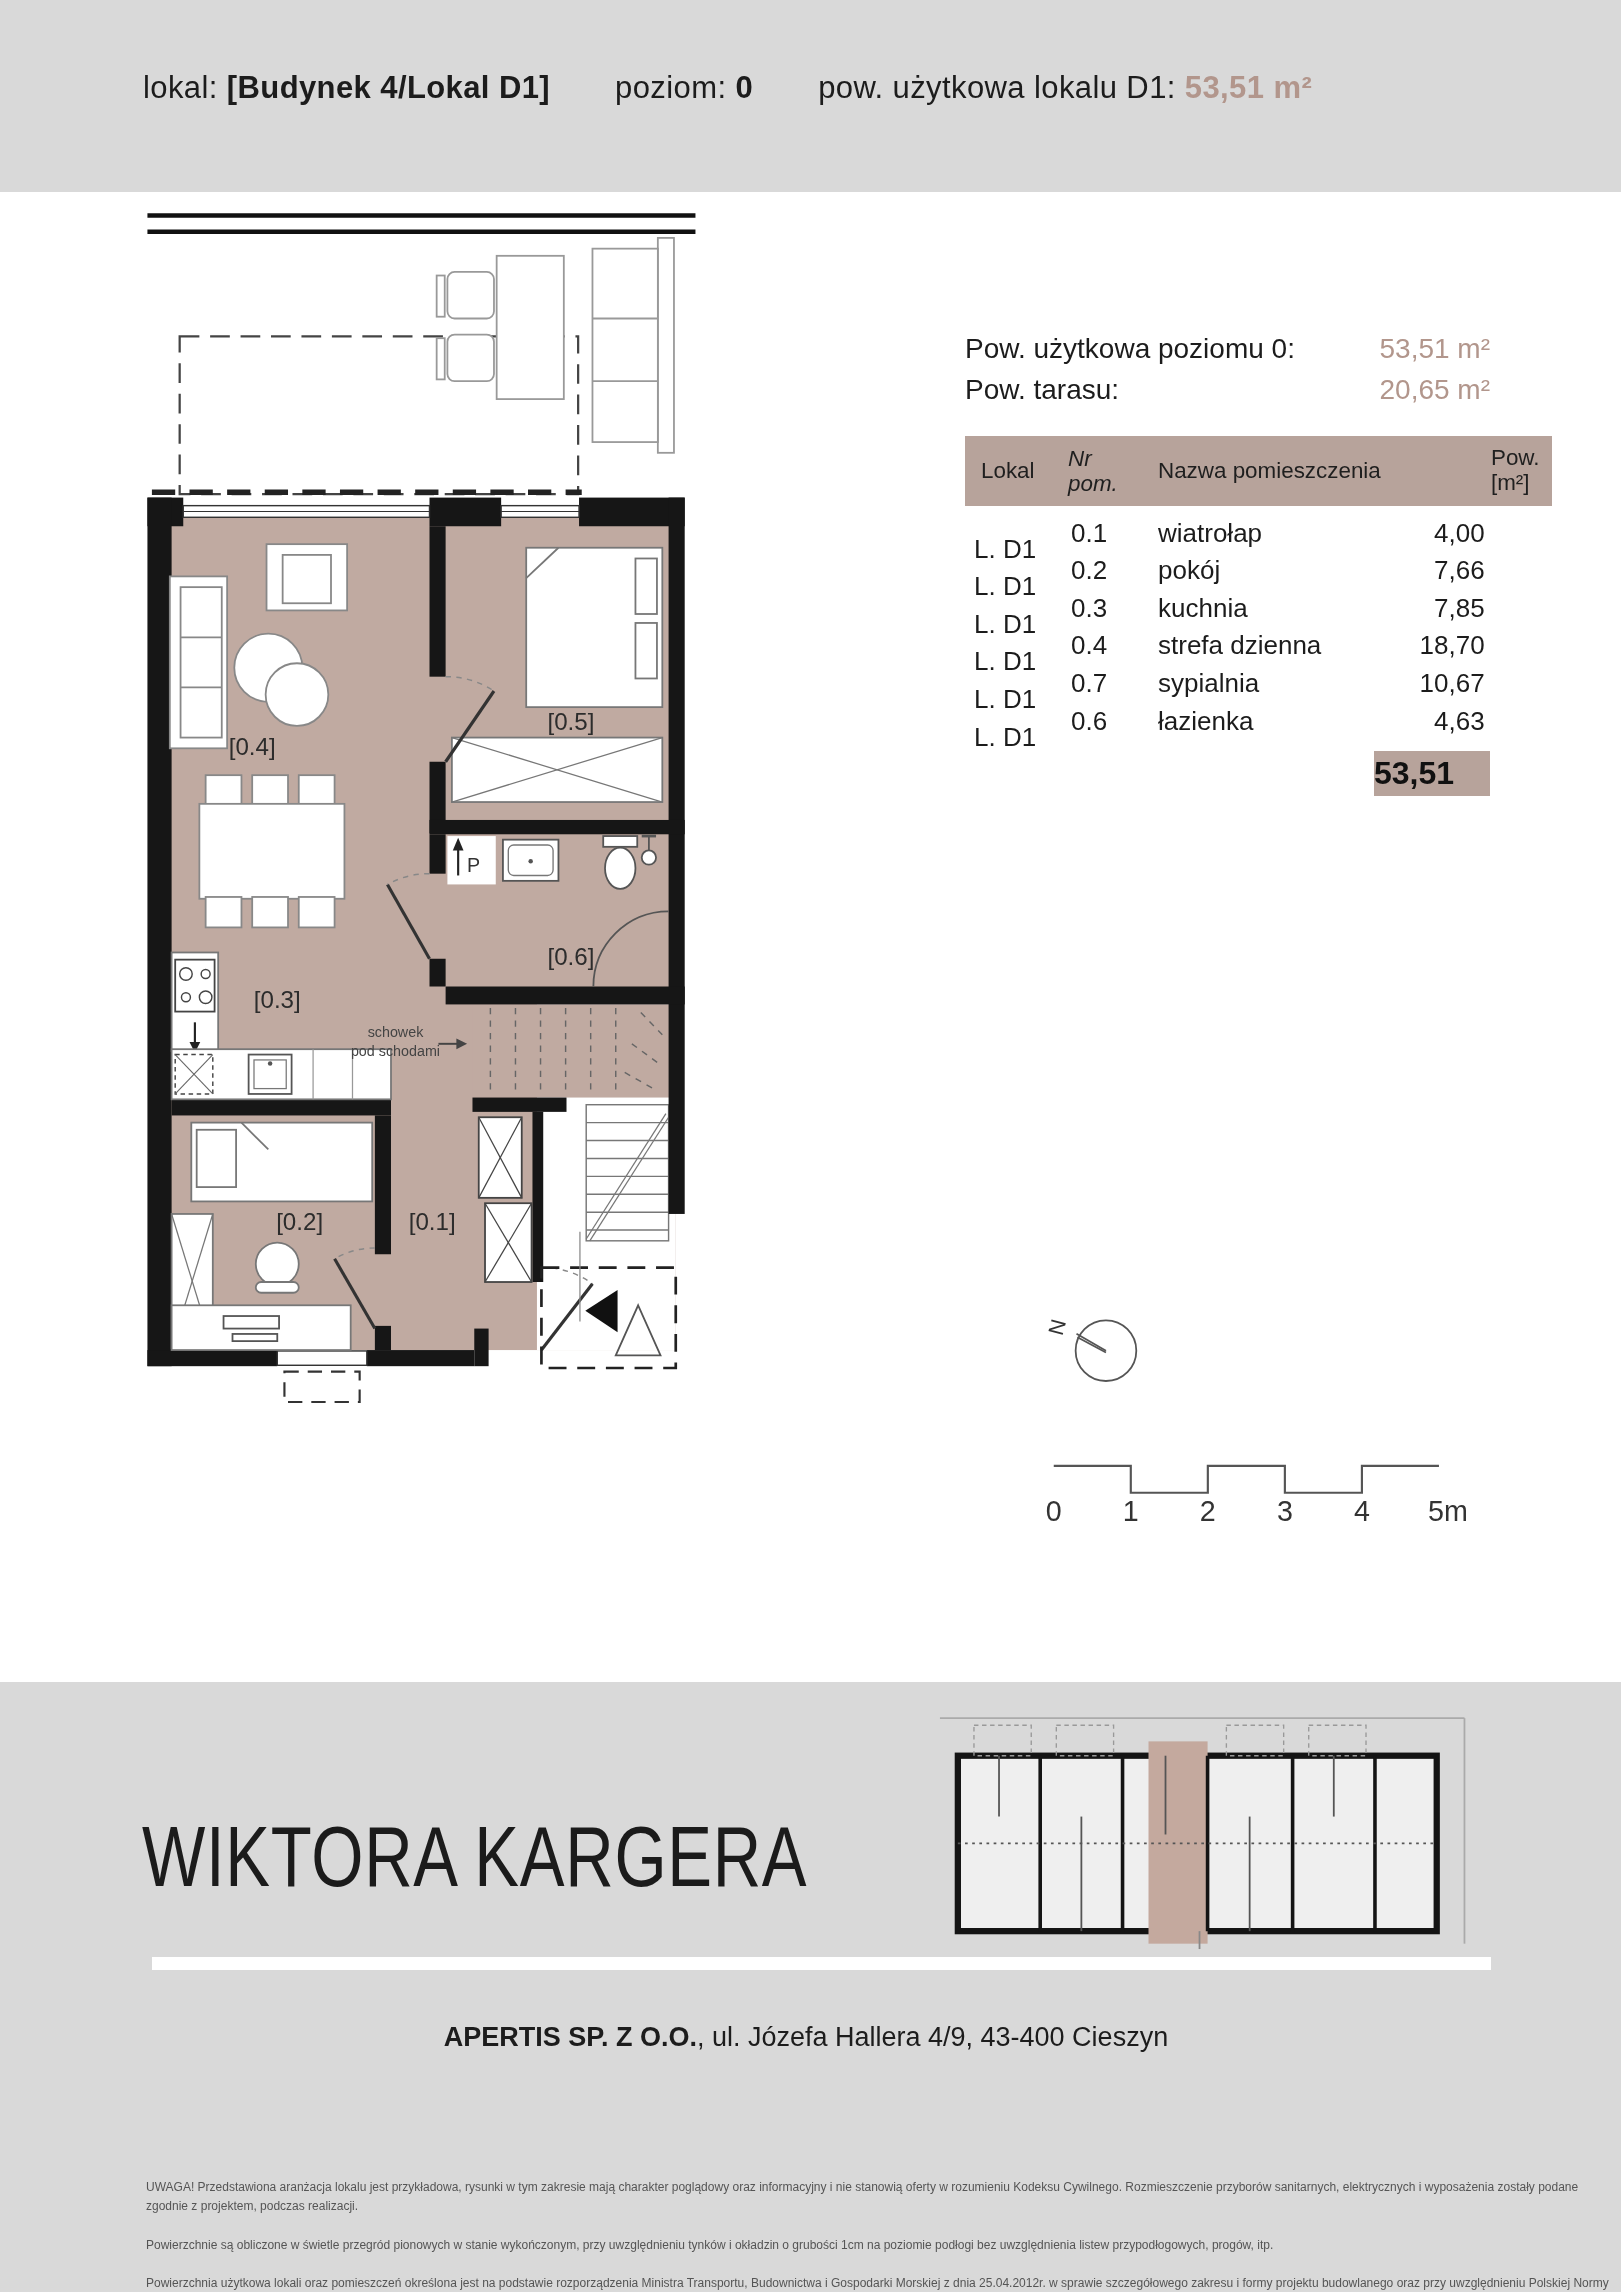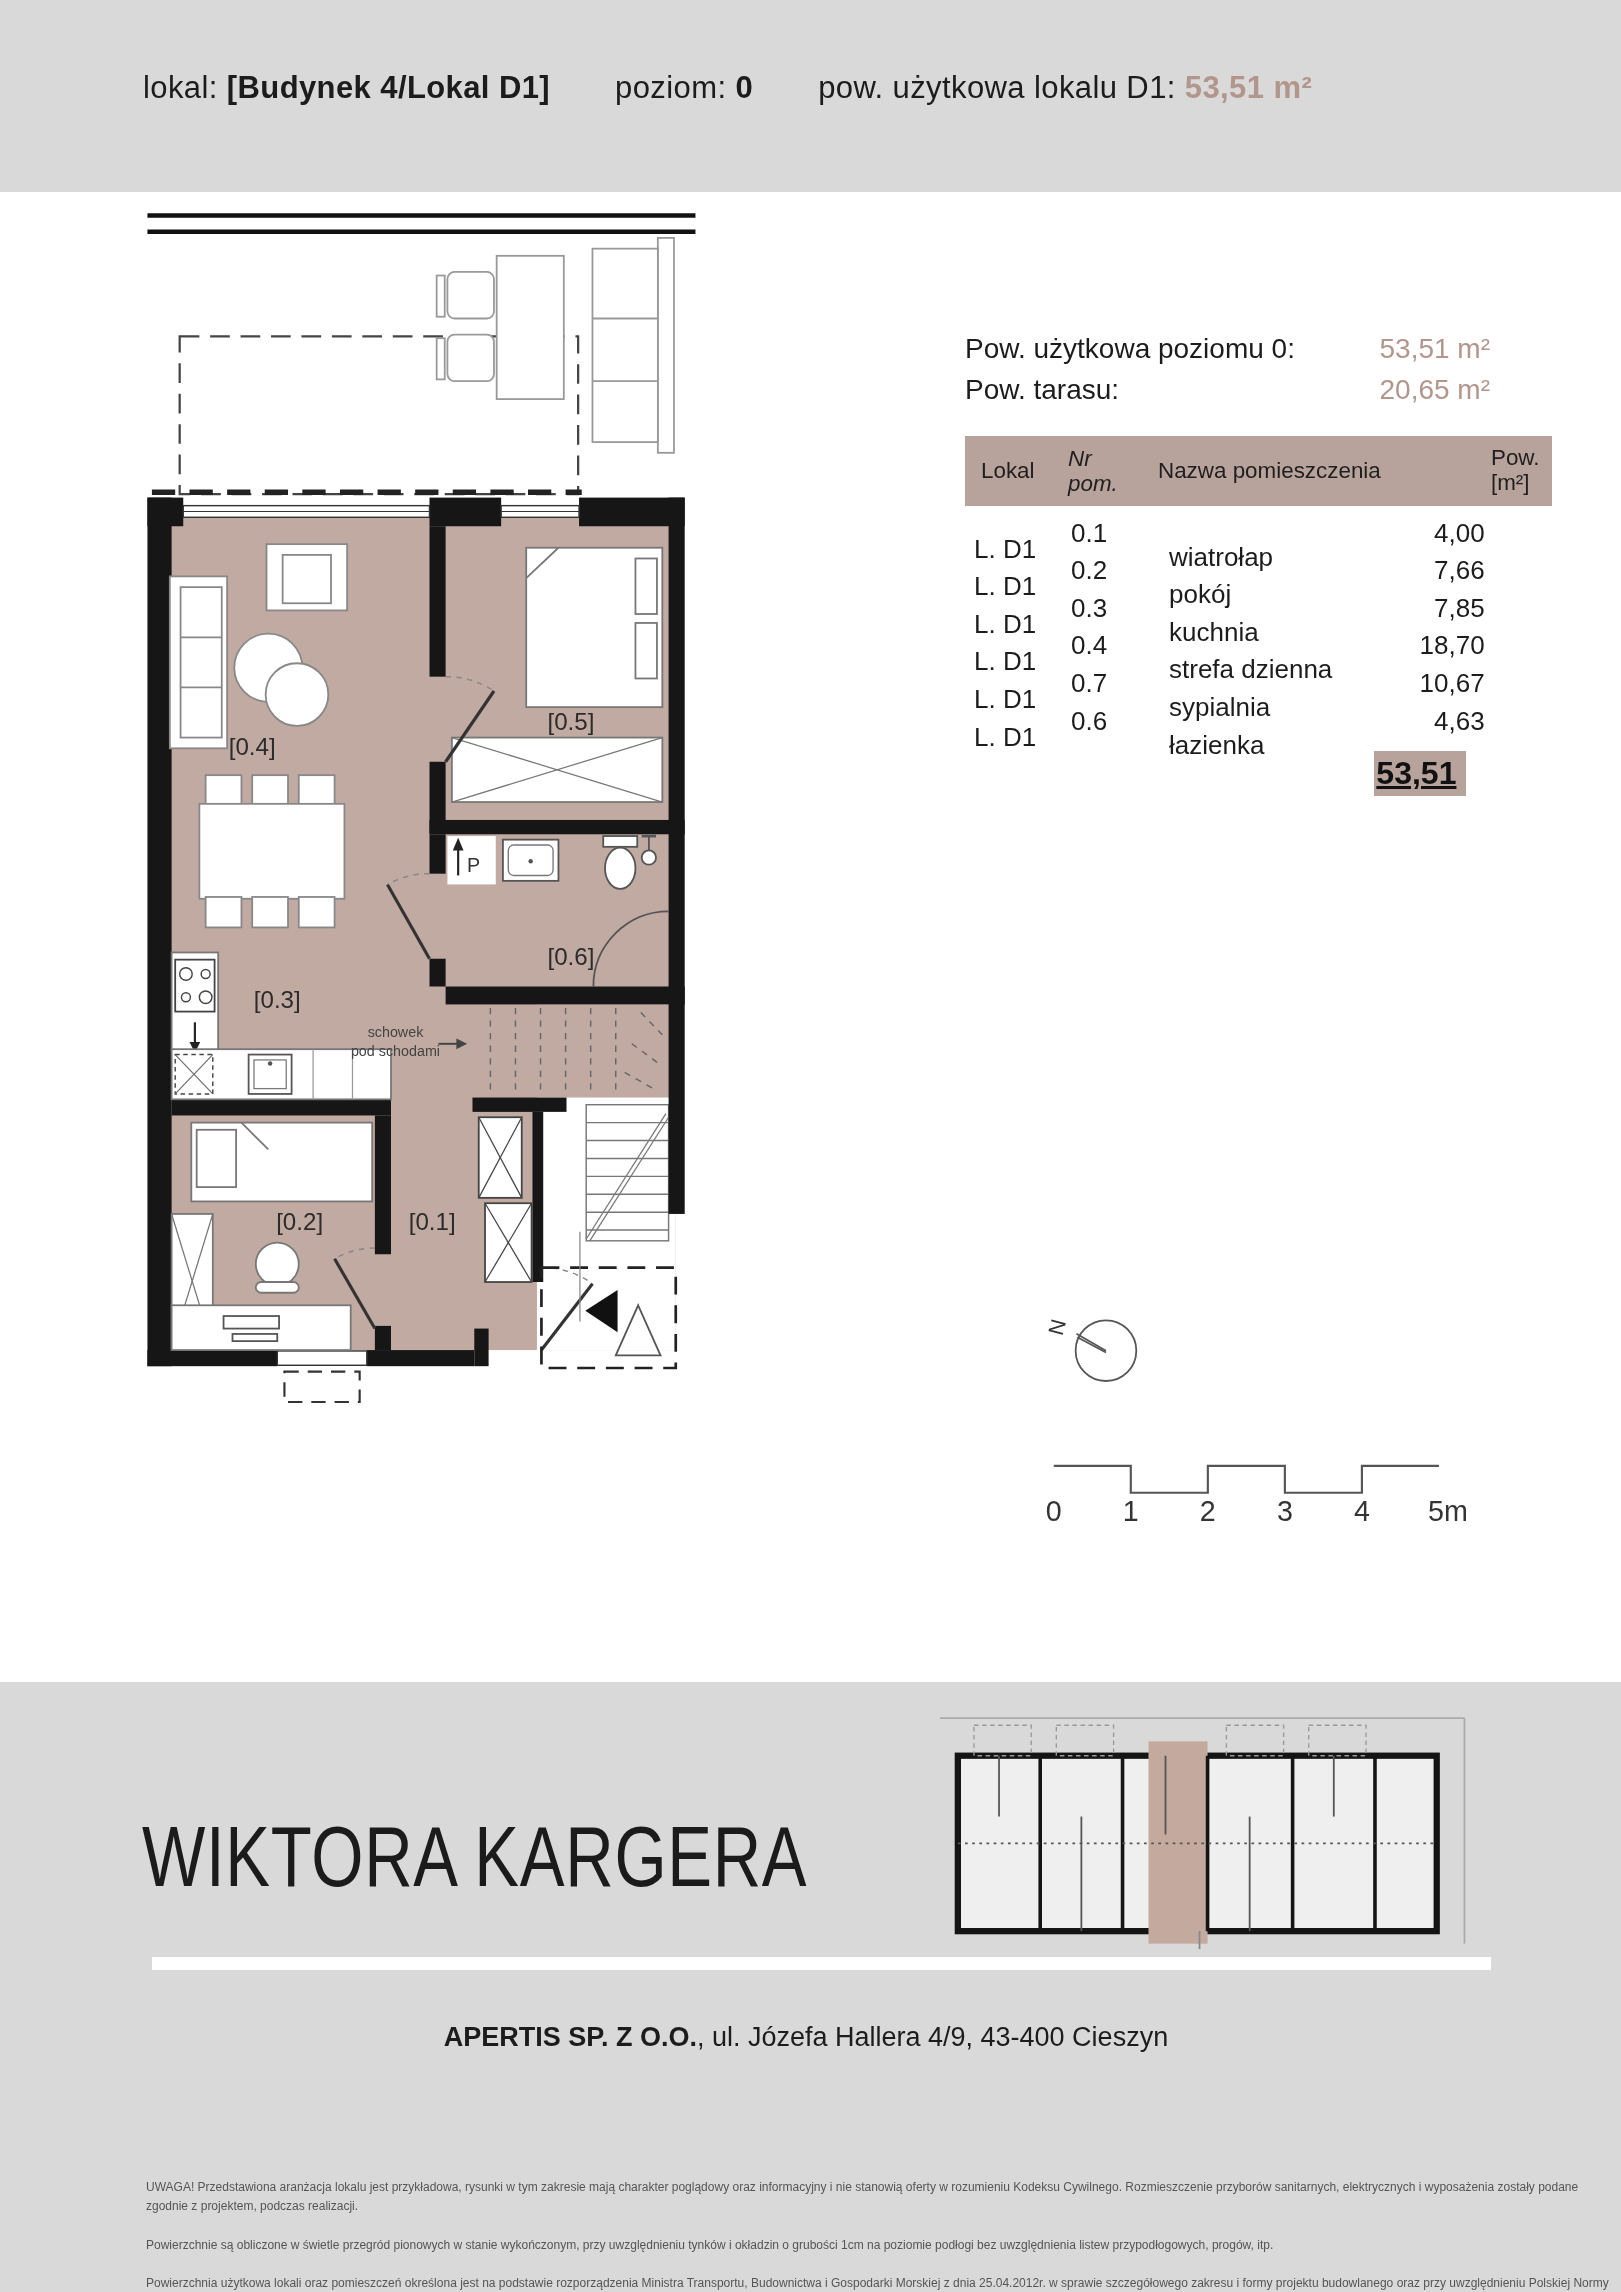--- a/index.html
+++ b/index.html
@@ -33,23 +33,23 @@
 
   
   .rt-head { position:absolute; left:965px; top:436px; width:587px; height:70px; background:#b7a39b; color:#1f1f1f; font-size:22.4px; }
   .rt-head .c1 { position:absolute; left:16px; top:22.4px; }
   .rt-head .c2 { position:absolute; left:103px; top:9.9px; line-height:25px;font-style:italic; }
   .rt-head .c3 { position:absolute; left:193px; top:22.4px; }
   .rt-head .c4 { position:absolute; right:12.5px; top:9px; text-align:left; line-height:25px; }
   .rt-row { position:absolute; left:965px; width:525px; height:38px; font-size:26px; color:#1c1c1c; }
   .rt-row .c1 { position:absolute; left:9px;margin-top:16px; }
   .rt-row .c2 { position:absolute; left:106px; }
-  .rt-row .c3 { position:absolute; left:204px;margin-top:24px; }
+  .rt-row .c3 { position:absolute; left:193px; }
   .rt-row .c4 { position:absolute; right:5.4px; }
-  .rt-total { position:absolute; left:1374px; top:716px; width:92px; height:45px; background:#b7a39b; font-size:32px; font-weight:bold; color:#111; text-align:center; line-height:45px; padding-right:7.2px;text-decoration:underline; }
+  .rt-total { position:absolute; left:1374px; top:716px; width:116px; height:45px; background:#b7a39b; font-size:32px; font-weight:bold; color:#111; text-align:left; line-height:45px; padding-right:7.2px; }
 
   svg text { font-family:"Liberation Sans", sans-serif; }
   .room-label { font-size:27px; fill:#2c2c2c; }
   .small-note { font-size:16px; fill:#444; }
 </style>
 </head>
 <body>
 
 <div id="page">
 

